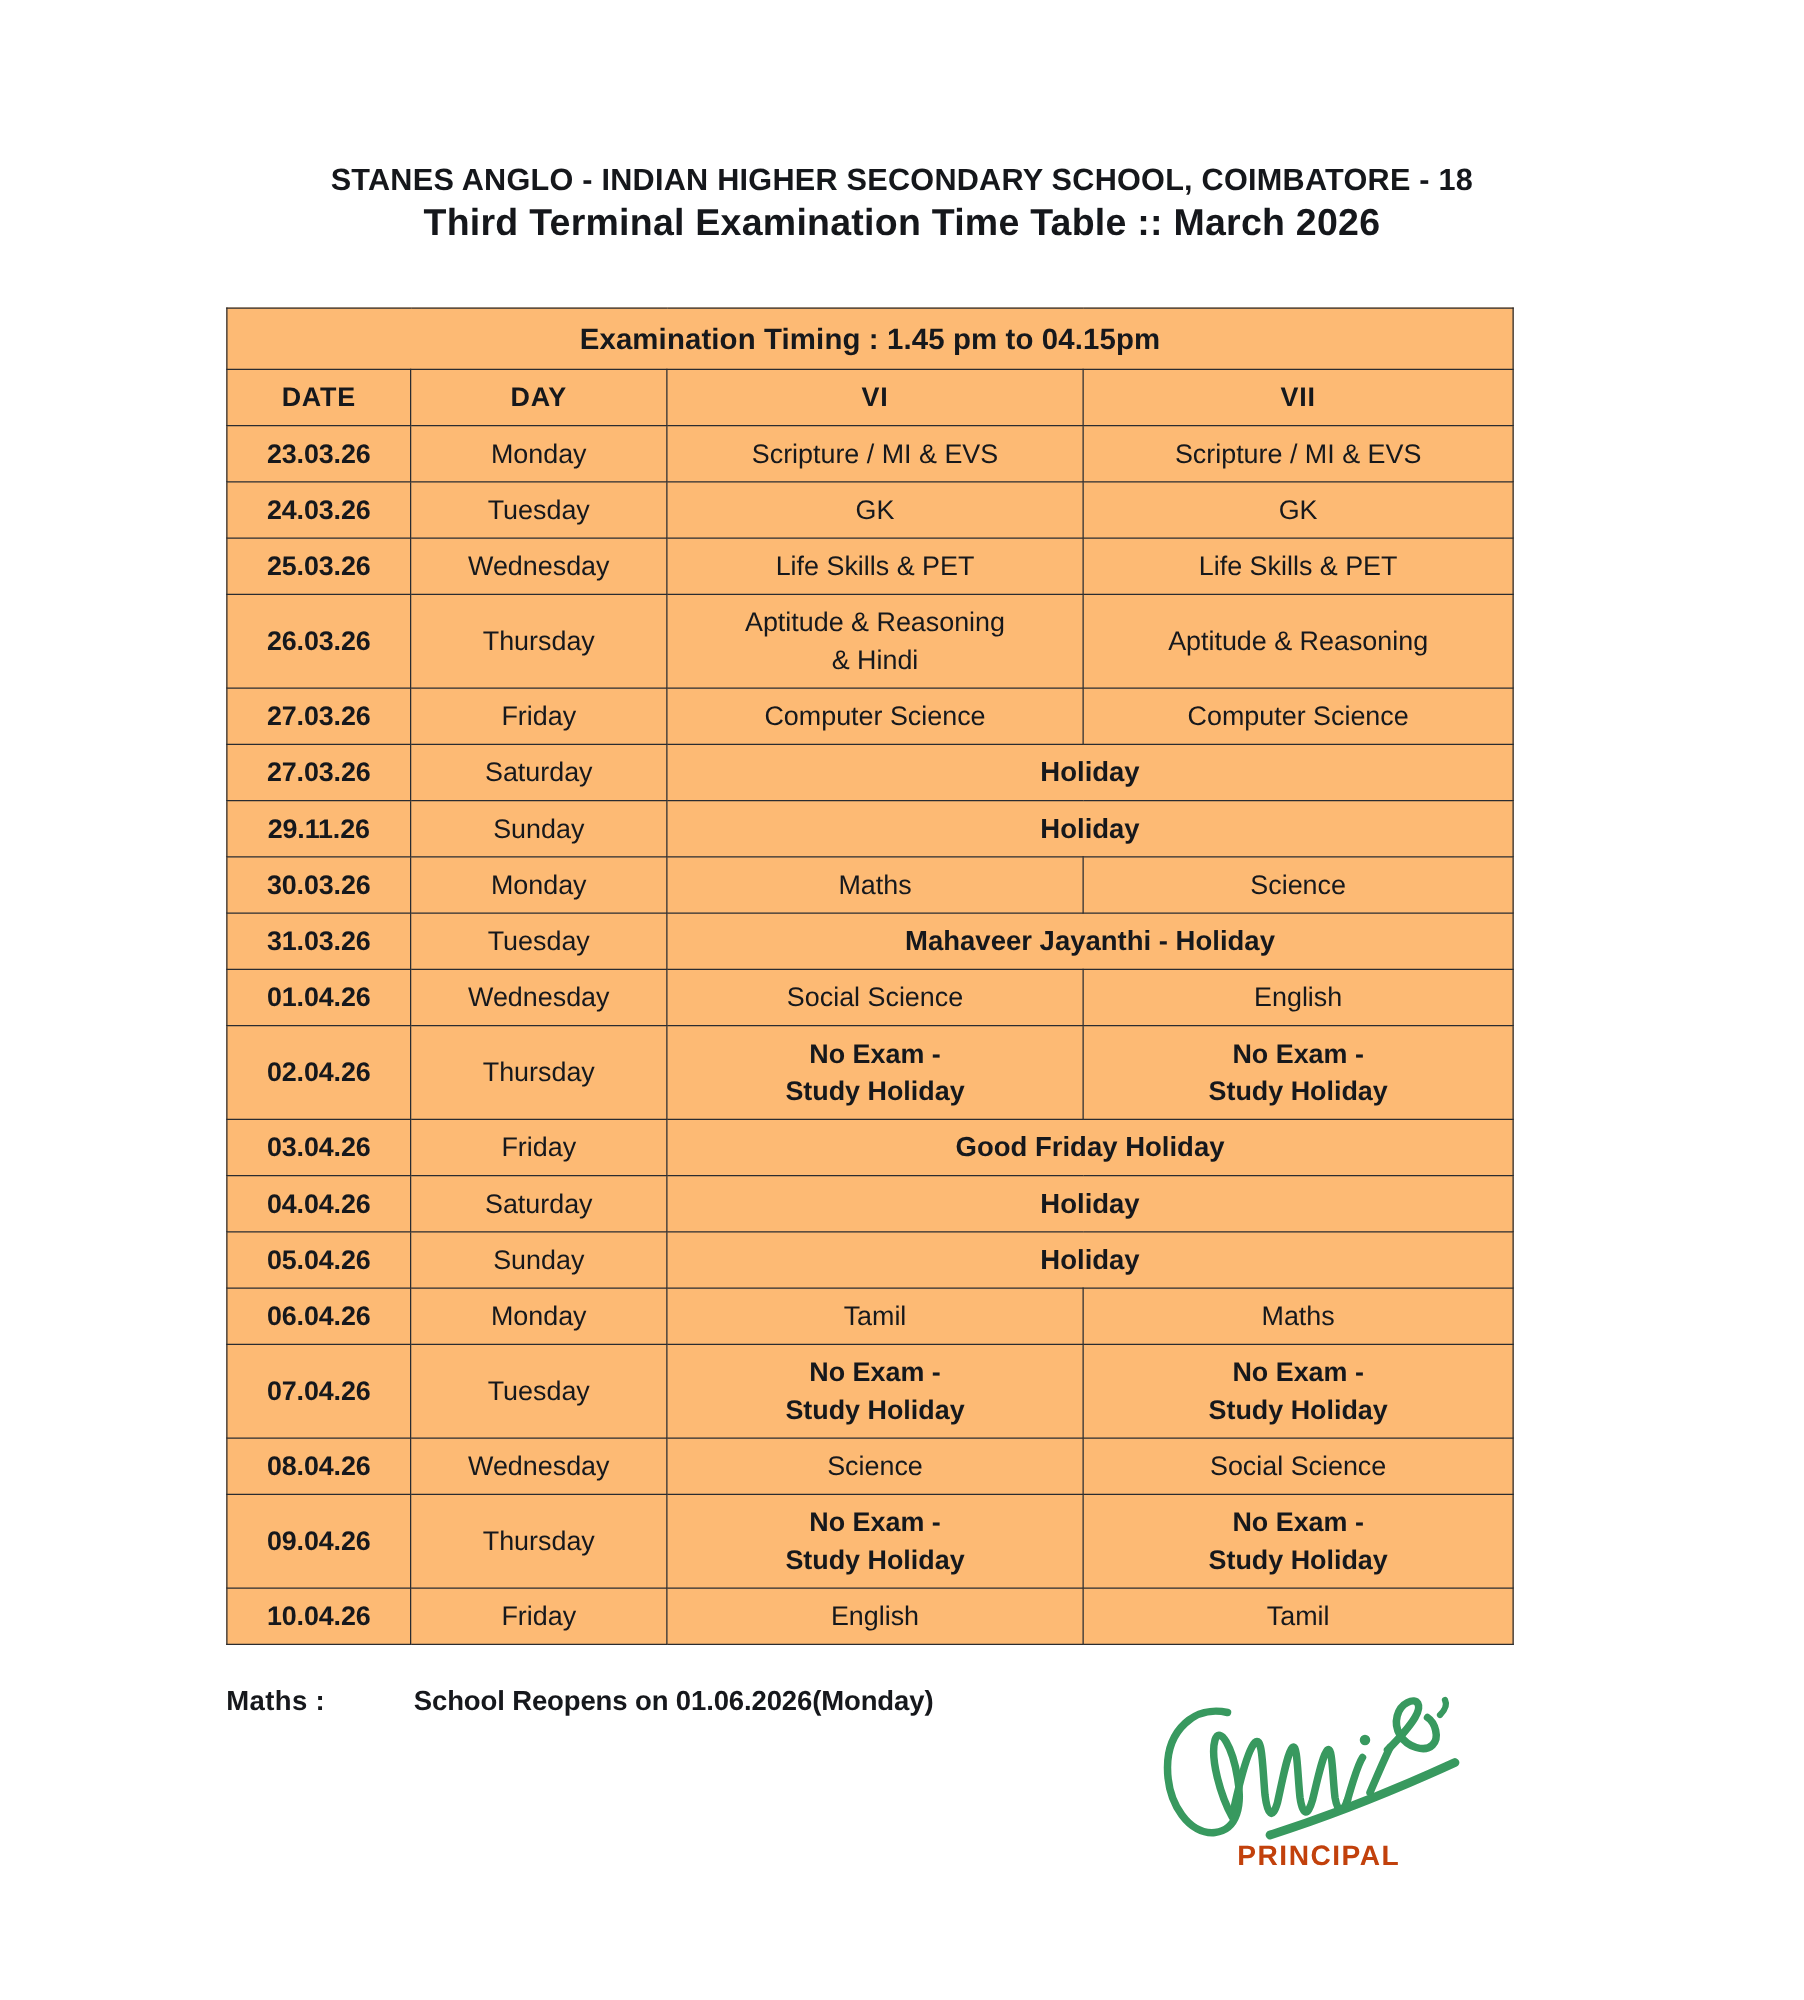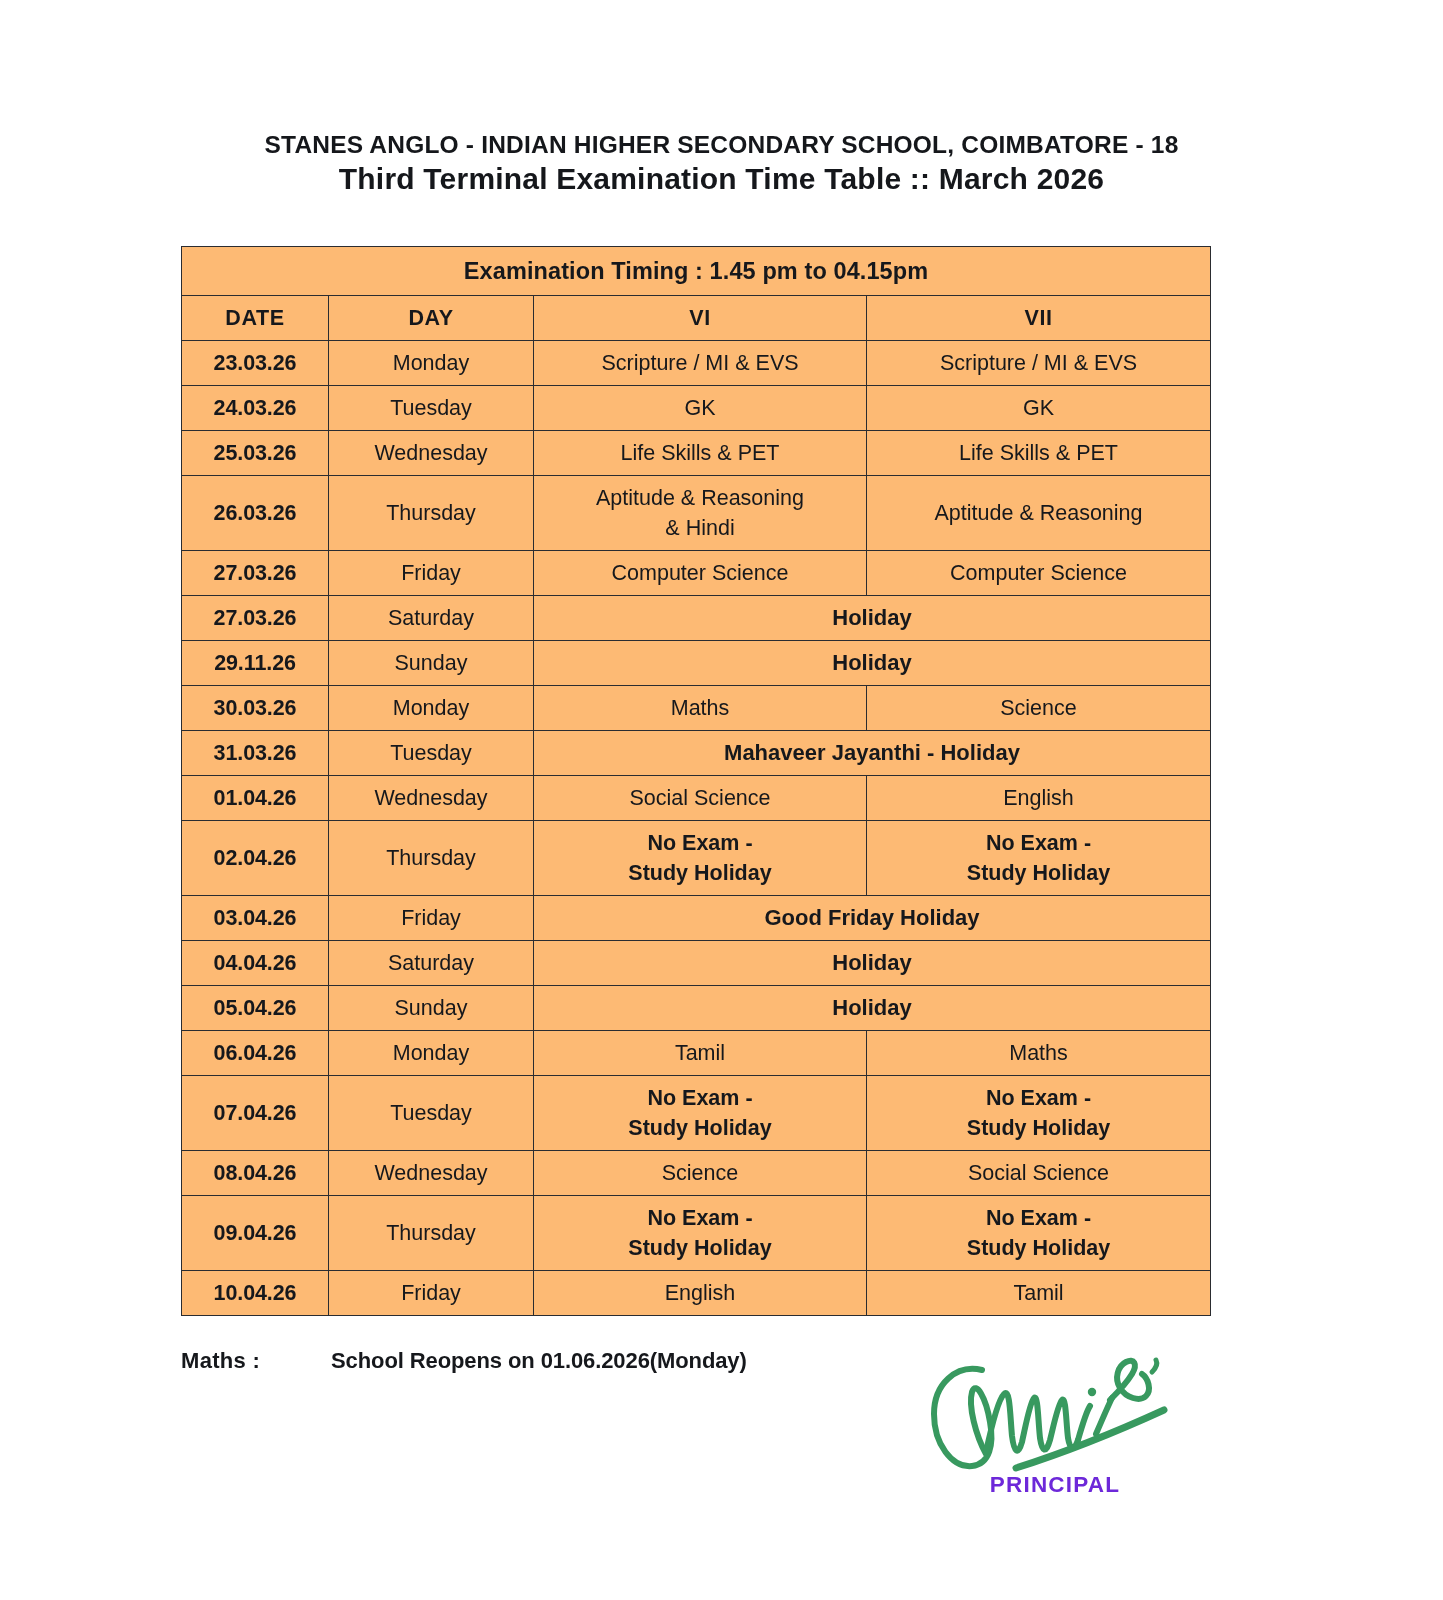--- a/index.html
+++ b/index.html
@@ -146,21 +146,21 @@
   .signature {
     height: 130px;
     width: 270px;
     margin: 0 auto;
     display: block;
   }
   .principal-label {
     font-size: 22.5px;
     font-weight: bold;
     letter-spacing: 1.2px;
-    color: #6d28d9;
+    color: #c2410c;
     margin-top: -6px;
   }
 </style>
 </head>
 <body>
 
 <div class="page">
 
   <div class="heading">
     <div class="line school-name">STANES ANGLO - INDIAN HIGHER SECONDARY SCHOOL, COIMBATORE - 18</div>

